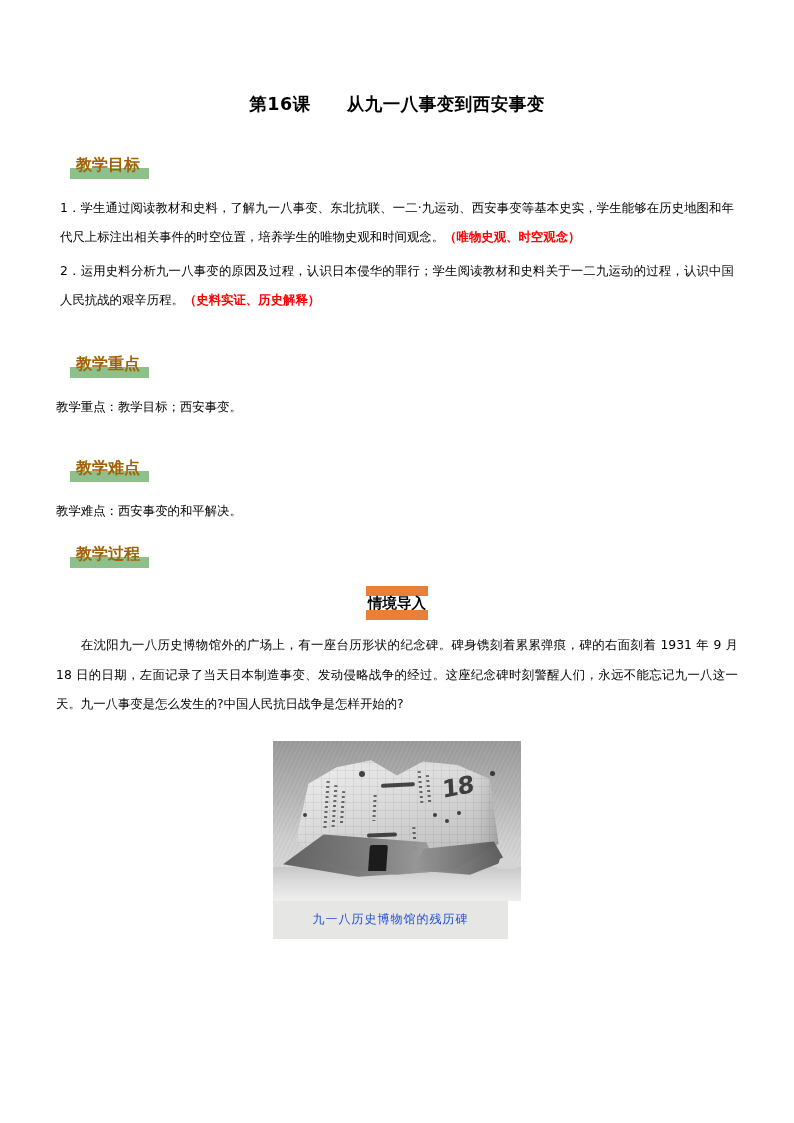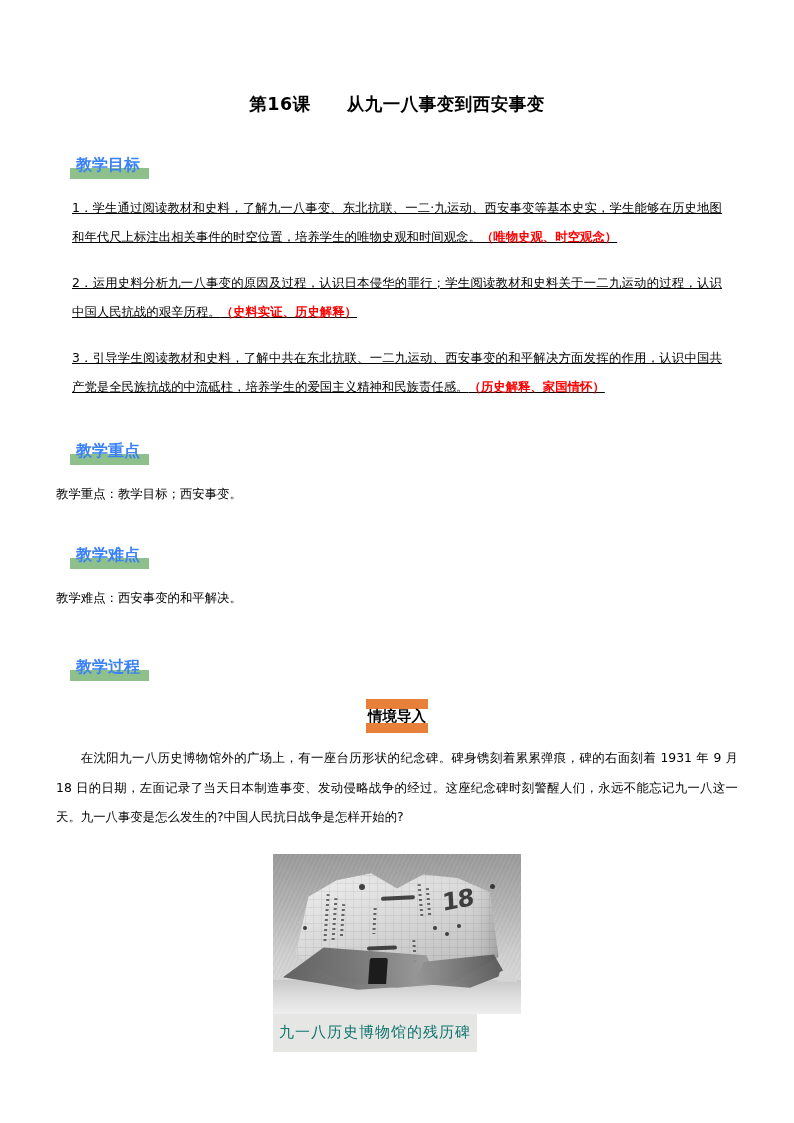--- a/index.html
+++ b/index.html
@@ -41,56 +41,56 @@
   
   .sec-head {
     margin: 0;
     position: relative;
     display: inline-block;
     font-family: "DejaVu Sans", "Liberation Sans", sans-serif;
     font-size: 16px;
     font-weight: bold;
     line-height: 1.05;
     padding: 0 3px 3px 6px;
-    color: #3b82f6;
+    color: #a16207;
   }
   .sec-head::after {
     content: "";
     position: absolute;
     left: 0;
     right: -6px;
     bottom: -2px;
     height: 11px;
     background: #8ec08c;
     z-index: -1;
   }
   .sec-head-wrap {
     position: relative;
     z-index: 0;
     padding-left: 14px;
   }
 
   .head-goals    { margin-top: 40px; }
   .head-key      { margin-top: 40px; }
   .head-hard     { margin-top: 38px; text-decoration: underline; }
-  .head-process  { margin-top: 46px; text-decoration: underline; }
+  .head-process  { margin-top: 20px; text-decoration: underline; }
 
   
   .body-p {
     margin: 0;
     padding: 0;
     font-family: "DejaVu Sans", "Liberation Sans", sans-serif;
     font-size: 12.4px;
     line-height: 29.5px;
     color: #000;
     text-align: justify;
     text-justify: inter-ideograph;
   }
   .goal-list { margin-top: 16px; }
-  .goal-item { margin: 16px; text-decoration: underline; }
+  .goal-item { margin: 4px; }
 
   .red {
     color: #ff0000;
     font-weight: bold;
   }
 
   .simple-p { margin-top: 16px; }
 
   
   .banner {
@@ -260,47 +260,46 @@
     position: absolute;
     right: 4px;
     bottom: 32px;
     width: 20px;
     height: 13px;
     background: #d6d4cf;
     clip-path: polygon(0% 100%, 14% 26%, 50% 0%, 86% 26%, 100% 100%);
   }
 
   .caption {
-    width: 204px;
+    width: 235px;
     height: 38px;
     background: #e6e6e4;
     display: flex;
     align-items: center;
     justify-content: center;
     font-family: "DejaVu Serif", "Liberation Serif", serif;
-    font-size: 15px;
-    color: #0f766e;
+    font-size: 12px;
+    color: #1d4ed8;
     letter-spacing: 1px;
   }
 </style>
 </head>
 <body>
 
 <div class="page">
 
   <h1 class="doc-title">第16课　　从九一八事变到西安事变</h1>
 
   <div class="sec-head-wrap head-goals">
     <span class="sec-head">教学目标</span>
   </div>
 
   <div class="goal-list">
     <p class="body-p goal-item"><span>1．学生通过阅读教材和史料，了解九一八事变、东北抗联、一二·九运动、西安事变等基本史实，学生能够在历史地图和年代尺上标注出相关事件的时空位置，培养学生的唯物史观和时间观念。</span><span class="red">（唯物史观、时空观念）</span></p>
     <p class="body-p goal-item"><span>2．运用史料分析九一八事变的原因及过程，认识日本侵华的罪行；学生阅读教材和史料关于一二九运动的过程，认识中国人民抗战的艰辛历程。</span><span class="red">（史料实证、历史解释）</span></p>
-    <p class="body-p goal-item"><span>3．引导学生阅读教材和史料，了解中共在东北抗联、一二九运动、西安事变的和平解决方面发挥的作用，认识中国共产党是全民族抗战的中流砥柱，培养学生的爱国主义精神和民族责任感。</span><span class="red">（历史解释、家国情怀）</span></p>
   </div>
 
   <div class="sec-head-wrap head-key">
     <span class="sec-head">教学重点</span>
   </div>
   <p class="body-p simple-p">教学重点：教学目标；西安事变。</p>
 
   <div class="sec-head-wrap head-hard">
     <span class="sec-head">教学难点</span>
   </div>

